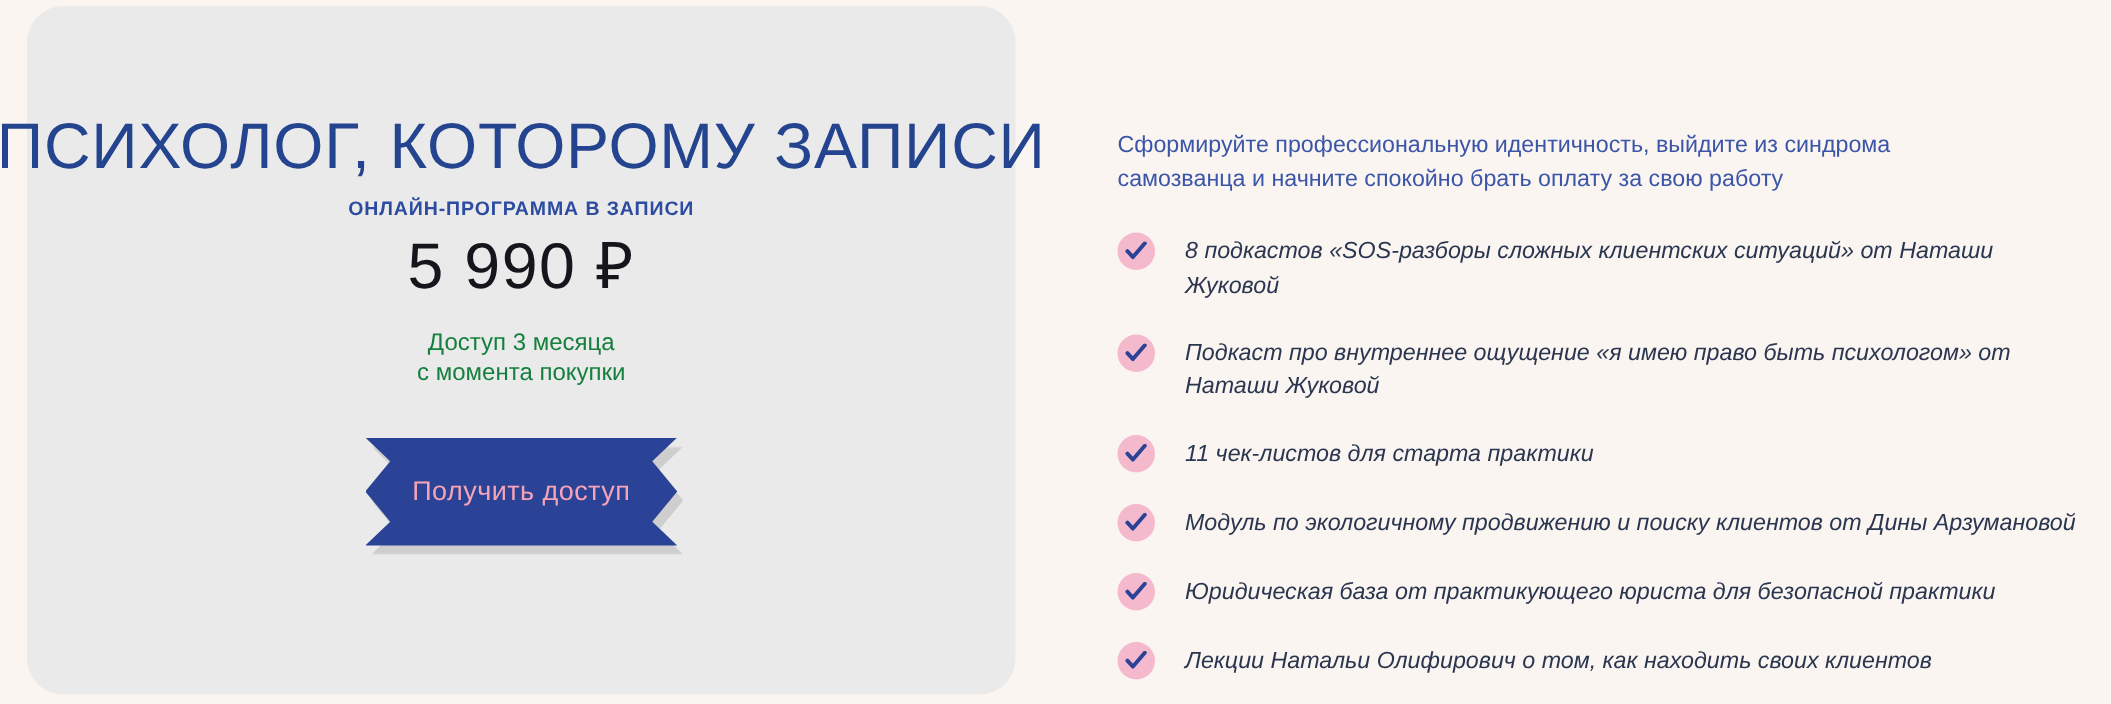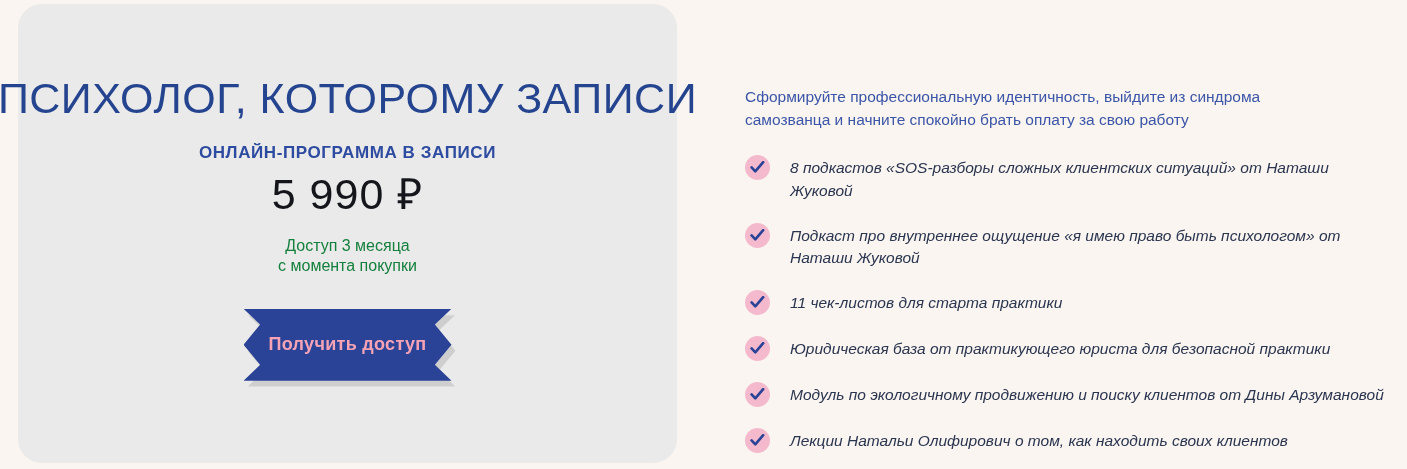--- a/index.html
+++ b/index.html
@@ -45,22 +45,22 @@
     margin-top: 72px;
     font-size: 43px;
     line-height: 1.04;
     font-weight: 400;
     letter-spacing: 0.5px;
     color: #25448f;
     text-align: center;
     white-space: nowrap;
   }
   .offer-subtitle {
-    margin-top: 22px;
-    font-size: 17px;
+    margin-top: 10px;
+    font-size: 13px;
     font-weight: 700;
     letter-spacing: 0.6px;
     color: #2d4ba0;
   }
   .offer-price {
     font-size: 43px;
     font-weight: 400;
     letter-spacing: 1px;
     color: #14161c;
     text-align: center;
@@ -104,21 +104,21 @@
     display: flex;
     align-items: center;
     justify-content: center;
     cursor: pointer;
     border: none;
     padding: 0;
   }
   .cta-label {
     font-family: "Liberation Sans", sans-serif;
     font-size: 18px;
-    font-weight: 700;
+    font-weight: 400;
     letter-spacing: 0.3px;
     color: #f6a3b6;
     white-space: nowrap;
   }
 
   
   .benefits {
     position: absolute;
     left: 745px;
     top: 0;
@@ -232,30 +232,30 @@
         </span>
         <span class="benefit-text">11 чек-листов для старта практики</span>
       </li>
 
       <li class="benefit-item">
         <span class="check-icon">
           <svg width="15" height="13" viewBox="0 0 15 13" aria-hidden="true">
             <path d="M1.6 6.4 L5.3 10.4 L13.2 1.2" fill="none" stroke="#2b4396" stroke-width="2.6" stroke-linecap="round" stroke-linejoin="round"></path>
           </svg>
         </span>
+        <span class="benefit-text">Модуль по экологичному продвижению и поиску клиентов от Дины Арзумановой</span>
+      </li>
+
+      <li class="benefit-item">
+        <span class="check-icon">
+          <svg width="15" height="13" viewBox="0 0 15 13" aria-hidden="true">
+            <path d="M1.6 6.4 L5.3 10.4 L13.2 1.2" fill="none" stroke="#2b4396" stroke-width="2.6" stroke-linecap="round" stroke-linejoin="round"></path>
+          </svg>
+        </span>
         <span class="benefit-text">Юридическая база от практикующего юриста для безопасной практики</span>
-      </li>
-
-      <li class="benefit-item">
-        <span class="check-icon">
-          <svg width="15" height="13" viewBox="0 0 15 13" aria-hidden="true">
-            <path d="M1.6 6.4 L5.3 10.4 L13.2 1.2" fill="none" stroke="#2b4396" stroke-width="2.6" stroke-linecap="round" stroke-linejoin="round"></path>
-          </svg>
-        </span>
-        <span class="benefit-text">Модуль по экологичному продвижению и поиску клиентов от Дины Арзумановой</span>
       </li>
 
       <li class="benefit-item">
         <span class="check-icon">
           <svg width="15" height="13" viewBox="0 0 15 13" aria-hidden="true">
             <path d="M1.6 6.4 L5.3 10.4 L13.2 1.2" fill="none" stroke="#2b4396" stroke-width="2.6" stroke-linecap="round" stroke-linejoin="round"></path>
           </svg>
         </span>
         <span class="benefit-text">Лекции Натальи Олифирович о том, как находить своих клиентов</span>
       </li>

